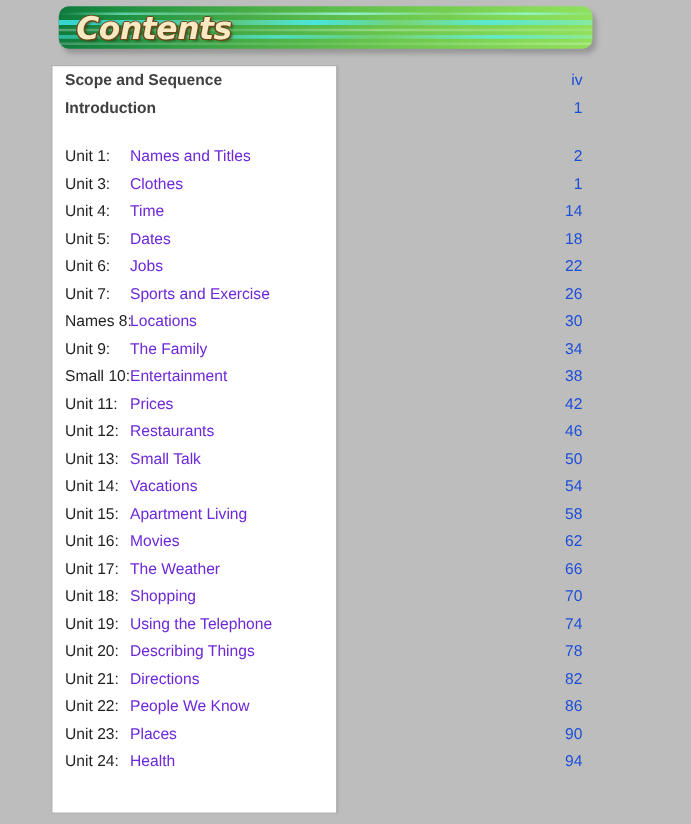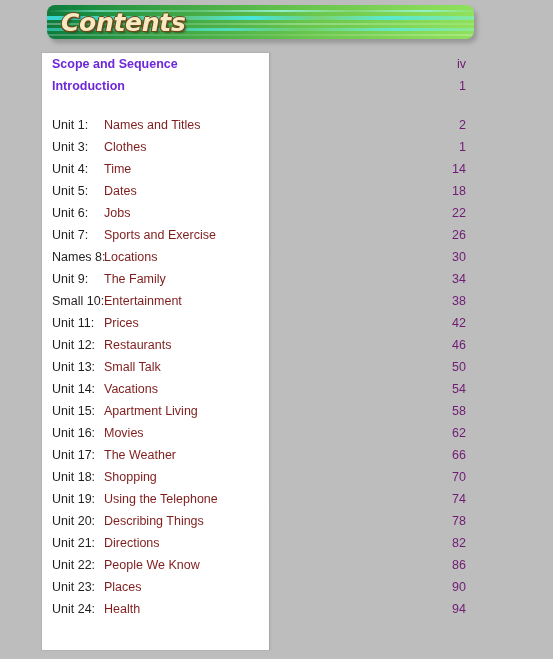--- a/index.html
+++ b/index.html
@@ -176,35 +176,35 @@
     width: 52px;
     font-size: 12.5px;
     font-weight: normal;
     color: #231f20;
     white-space: nowrap;
   }
   .row-title {
     position: absolute;
     left: 104px;
     font-size: 12.5px;
-    color: #7f1d1d;
+    color: #6d28d9;
     white-space: nowrap;
   }
   .row-title.strong {
     left: 52px;
     font-weight: bold;
-    color: #6d28d9;
+    color: #404040;
   }
   .row-page {
     position: absolute;
     left: 430px;
     width: 36px;
     text-align: right;
     font-size: 12.5px;
-    color: #701a75;
+    color: #1d4ed8;
   }
 </style>
 </head>
 <body>
 
 <div id="page">
 
   <div id="banner-wrap">
     <div id="banner-shadow"></div>
     <div id="banner">

